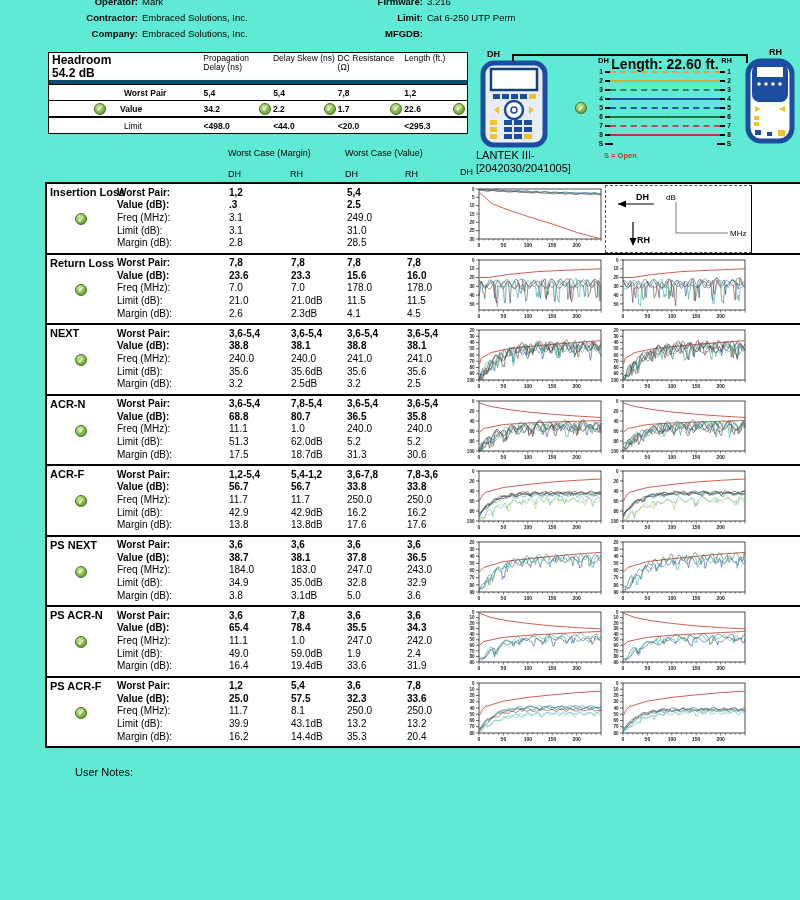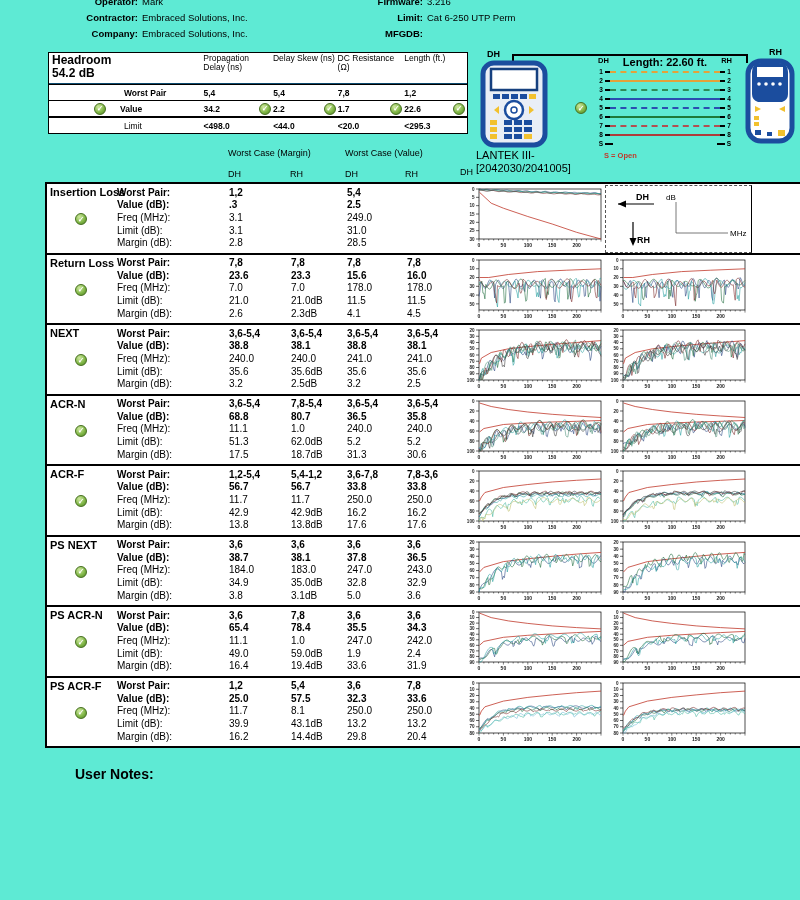--- a/index.html
+++ b/index.html
@@ -12,41 +12,41 @@
   .info-row .l{font-weight:bold;width:118px;text-align:right;margin-right:4px}
 
   
   .chk{display:inline-flex;width:12px;height:12px;border-radius:50%;
        background:radial-gradient(circle at 35% 30%,#cfe9a0,#7cb342 60%,#4e7c2a);
        border:1px solid #46701f;color:#fff;font-size:8px;font-weight:bold;
        align-items:center;justify-content:center;flex:none}
 
   
   .ht{position:absolute;left:48px;top:52px;width:420px;border:1.5px solid #000;font-size:8.5px;background:#fff}
-  .ht-head{display:flex;height:31px;border-bottom:1px solid #0c4a6e}
+  .ht-head{display:flex;height:31px;border-bottom:4px solid #0c4a6e}
   .ht-title{width:155px;font-weight:bold;font-size:12px;line-height:1.1;padding:1px 0 0 3px}
   .ht-ch{padding:1px 2px 0 0;line-height:1.1}
   .c-w1{width:70px}.c-w2{width:65px}.c-w3{width:67px}.c-w4{width:63px}
   .ht-row{display:flex;height:16px;border-top:1px solid #000}
   .ht-row.vrow{border-top:1.5px solid #000;border-bottom:1.5px solid #000;height:17px}
   .ht-lbl{width:155px;display:flex;align-items:center;padding-left:75px;font-weight:bold}
   .ht-row.lrow .ht-lbl{font-weight:normal}
   .ht-row.vrow .ht-lbl{padding-left:45px}
   .ht-row.vrow .ht-lbl span.t{margin-left:14px}
   .ht-cell{display:flex;align-items:center;font-weight:bold;padding-right:2px}
   .ht-row.lrow .ht-cell{font-weight:bold}
   .ht-cell .chk{margin-left:auto}
 
   
   .abs{position:absolute}
   .devlbl{font-weight:bold;font-size:9px}
   .topline{position:absolute;left:512px;top:54px;width:236px;height:9px;
            border-top:2px solid #000;border-left:2px solid #000;border-right:2px solid #000}
   .wm-head{position:absolute;left:598px;top:56px;width:134px;display:flex;font-size:7.5px;font-weight:bold}
-  .wm-head .mid{flex:1;text-align:center;font-size:11px}
+  .wm-head .mid{flex:1;text-align:center;font-size:14px}
   .wires{position:absolute;left:597px;top:67px;width:136px}
   .wire-row{display:flex;align-items:center;height:9px}
   .wnum{width:8px;font-size:6.5px;font-weight:bold;text-align:center}
   .stub{width:5px;height:2px;background:#000;flex:none}
   .wline{flex:1}
   .s-row .gap{flex:1}
   .s-open{position:absolute;left:604px;top:151px;font-size:7.5px;color:#c0392b;font-weight:bold}
   .devname{position:absolute;left:476px;top:149px;font-size:11px;line-height:1.2}
 
   
@@ -62,21 +62,21 @@
   .srow{display:flex;height:12.6px;font-size:10px;align-items:center;white-space:nowrap}
   .srow.b{font-weight:bold}
   .sl{width:112px}
   .sv{width:62px}
   .sv.c1{width:56px}.sv.c2{width:60px}.sv.c3{width:55px}
   .chart1{position:absolute;left:414px;top:3px}
   .chart2{position:absolute;left:558px;top:3px}
   .legendbox{position:absolute;left:558px;top:1px;width:147px;height:68px;
              border:1px dashed #555;border-right:1.5px solid #000;background:#fff}
 
-  .notes{position:absolute;left:75px;top:766px;font-size:14px;font-weight:bold}
+  .notes{position:absolute;left:75px;top:766px;font-size:11px;font-weight:normal}
 </style>
 </head>
 <body>
 
 <div class="page">
 
   <div class="info-row" style="left:20px;top:-4px">
     <span class="l">Operator:</span>
     <span>Mark</span>
   </div>
@@ -1339,21 +1339,21 @@
             <span class="sl">Limit (dB):</span>
             <span class="sv c0">39.9</span>
             <span class="sv c1">43.1dB</span>
             <span class="sv c2">13.2</span>
             <span class="sv c3">13.2</span>
           </div>
           <div class="srow">
             <span class="sl">Margin (dB):</span>
             <span class="sv c0">16.2</span>
             <span class="sv c1">14.4dB</span>
-            <span class="sv c2">29.8</span>
+            <span class="sv c2">35.3</span>
             <span class="sv c3">20.4</span>
           </div>
         </div>
         <div class="chart1"><svg width="144" height="66" viewBox="0 0 144 66">
             <rect x="18" y="2" width="122" height="50" fill="#fff" stroke="#000000" stroke-width="0.7"></rect>
             <line x1="15" y1="2" x2="18" y2="2" stroke="#000" stroke-width="0.6"></line>
             <text x="13.5" y="3.7" text-anchor="end" font-size="4.6" font-weight="bold" fill="#222">0</text>
             <line x1="15" y1="8.25" x2="18" y2="8.25" stroke="#000" stroke-width="0.6"></line>
             <text x="13.5" y="9.95" text-anchor="end" font-size="4.6" font-weight="bold" fill="#222">10</text>
             <line x1="15" y1="14.5" x2="18" y2="14.5" stroke="#000" stroke-width="0.6"></line>

